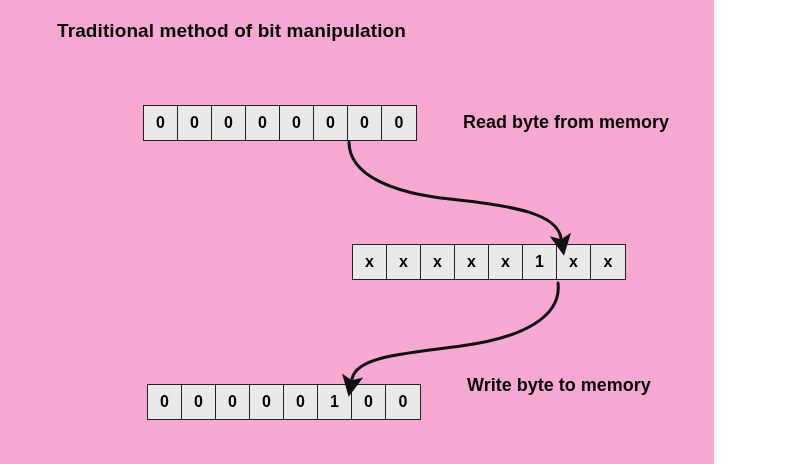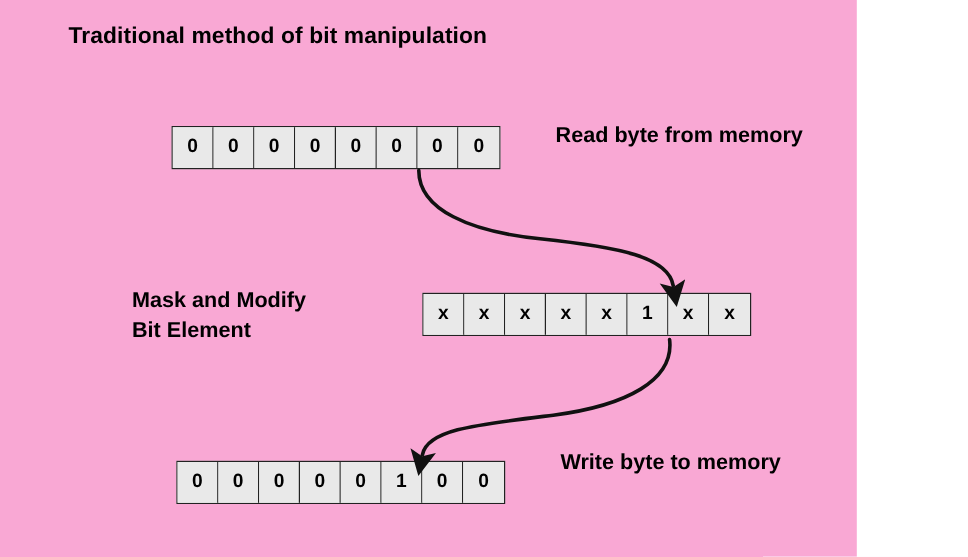--- a/index.html
+++ b/index.html
@@ -60,21 +60,21 @@
   #byte-row-write  { left: 147px; top: 384px; }
 
   
   .side-label {
     position: absolute;
     font-size: 18px;
     font-weight: bold;
     white-space: nowrap;
     line-height: 25px;
   }
-  #label-read  { left: 463px; top: 100px; text-align: right; }
+  #label-read  { left: 463px; top: 110px; text-align: right; }
   #label-write { left: 467px; top: 373px; }
   #label-mask  { left: 110px; top: 238px; }
 
   
   #arrow-layer {
     position: absolute;
     left: 0;
     top: 0;
     width: 807px;
     height: 464px;
@@ -93,24 +93,20 @@
     <div class="byte-cell">0</div>
     <div class="byte-cell">0</div>
     <div class="byte-cell">0</div>
     <div class="byte-cell">0</div>
     <div class="byte-cell">0</div>
     <div class="byte-cell">0</div>
     <div class="byte-cell">0</div>
   </div>
   <div class="side-label" id="label-read">Read byte from memory</div>
 
-  <div class="side-label" id="label-mask">
-    <div>Mask and Modify</div>
-    <div>Bit Element</div>
-  </div>
   <div class="byte-row" id="byte-row-mask">
     <div class="byte-cell">x</div>
     <div class="byte-cell">x</div>
     <div class="byte-cell">x</div>
     <div class="byte-cell">x</div>
     <div class="byte-cell">x</div>
     <div class="byte-cell">1</div>
     <div class="byte-cell">x</div>
     <div class="byte-cell">x</div>
   </div>

